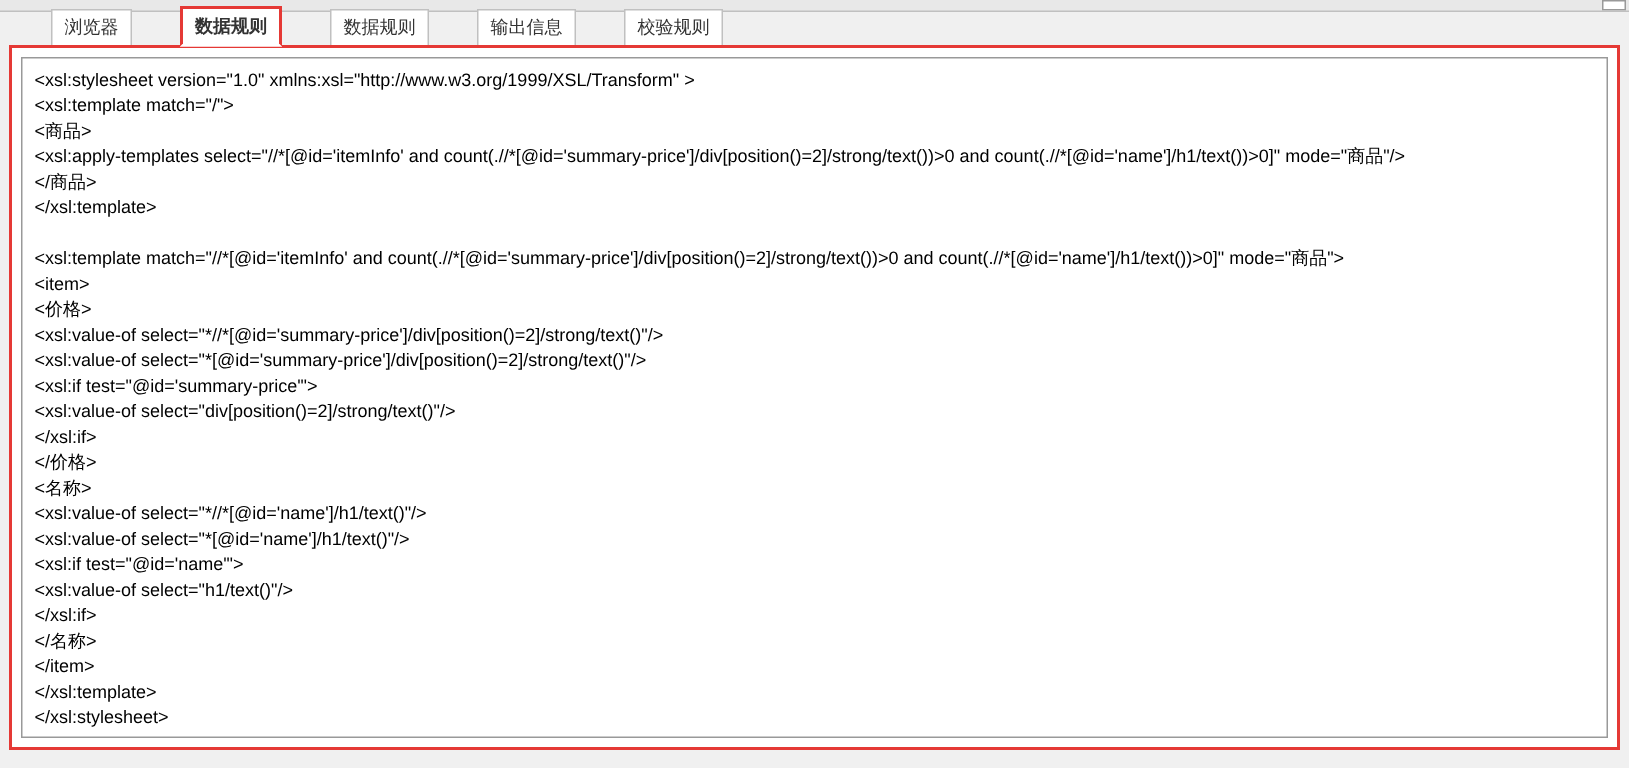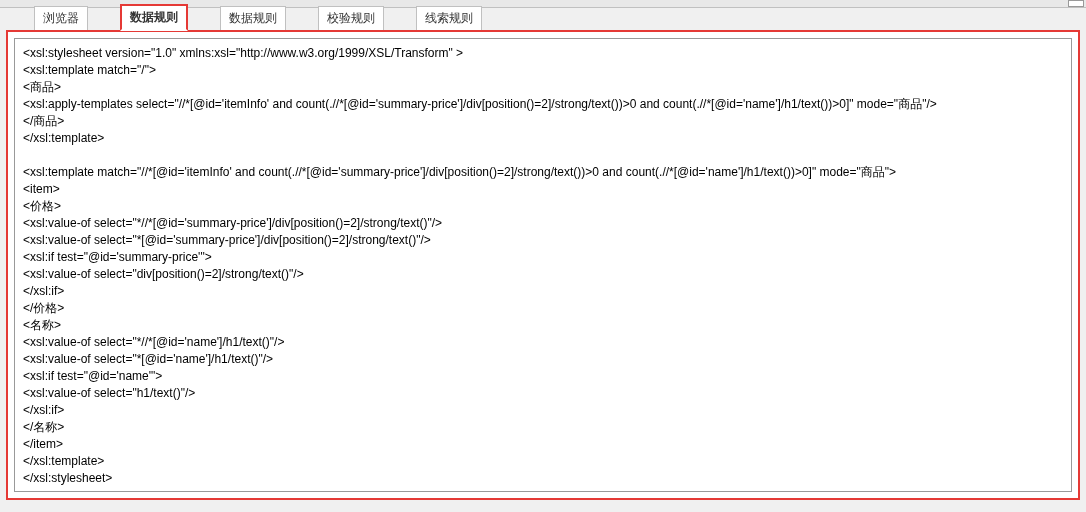--- a/index.html
+++ b/index.html
@@ -89,22 +89,22 @@
 <body>
 
 <div class="top-bar">
   <div class="spinner"></div>
 </div>
 
 <div class="tabstrip">
   <div class="tab">浏览器</div>
   <div class="tab active">数据规则</div>
   <div class="tab">数据规则</div>
+  <div class="tab">输出信息</div>
   <div class="tab">校验规则</div>
-  <div class="tab">线索规则</div>
 </div>
 
 <div class="content-outer">
   <div class="content-inner">
     <div class="codeblock" id="code-target">&lt;xsl:stylesheet version="1.0" xmlns:xsl="http://www.w3.org/1999/XSL/Transform" &gt;
 &lt;xsl:template match="/"&gt;
 &lt;商品&gt;
 &lt;xsl:apply-templates select="//*[@id='itemInfo' and count(.//*[@id='summary-price']/div[position()=2]/strong/text())&gt;0 and count(.//*[@id='name']/h1/text())&gt;0]" mode="商品"/&gt;
 &lt;/商品&gt;
 &lt;/xsl:template&gt;

